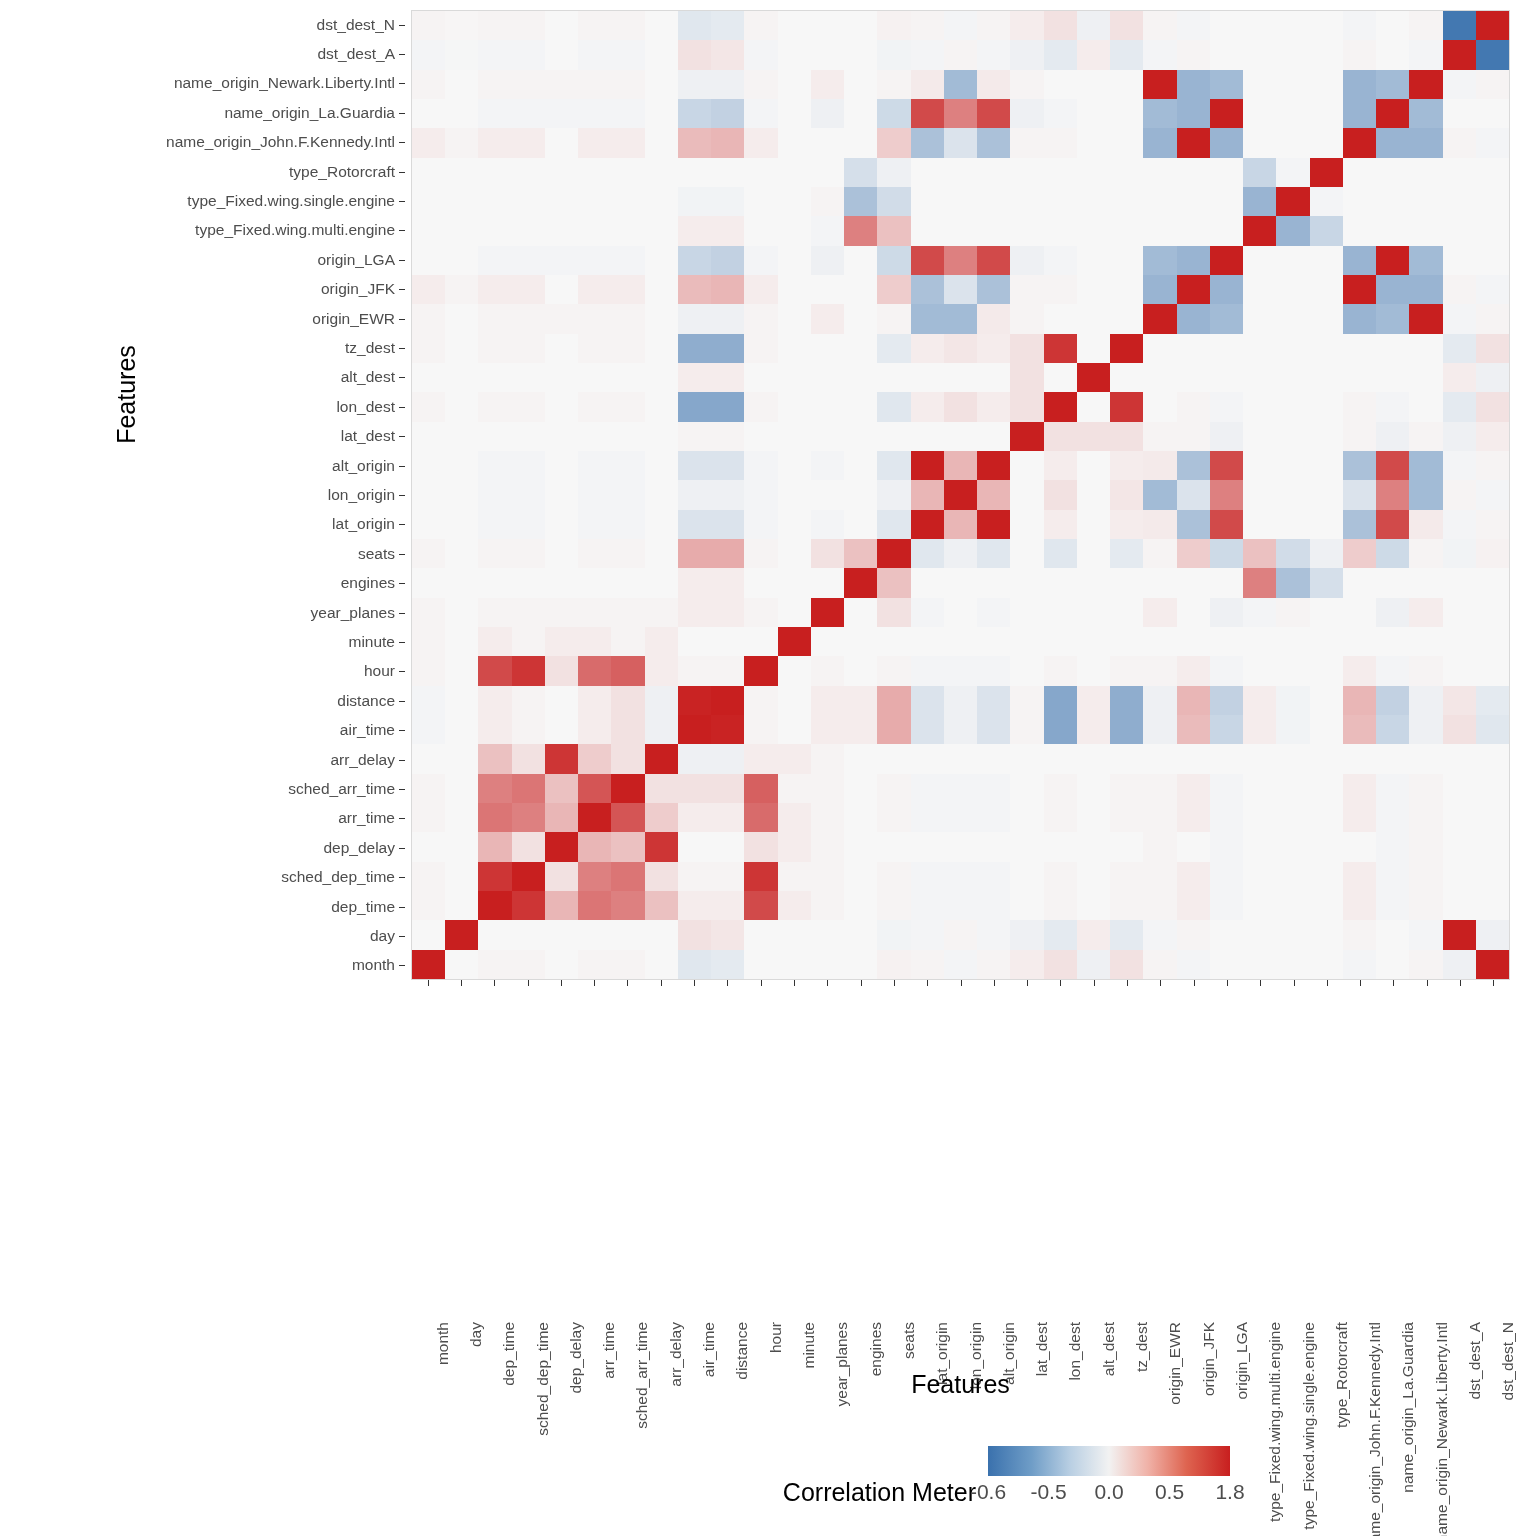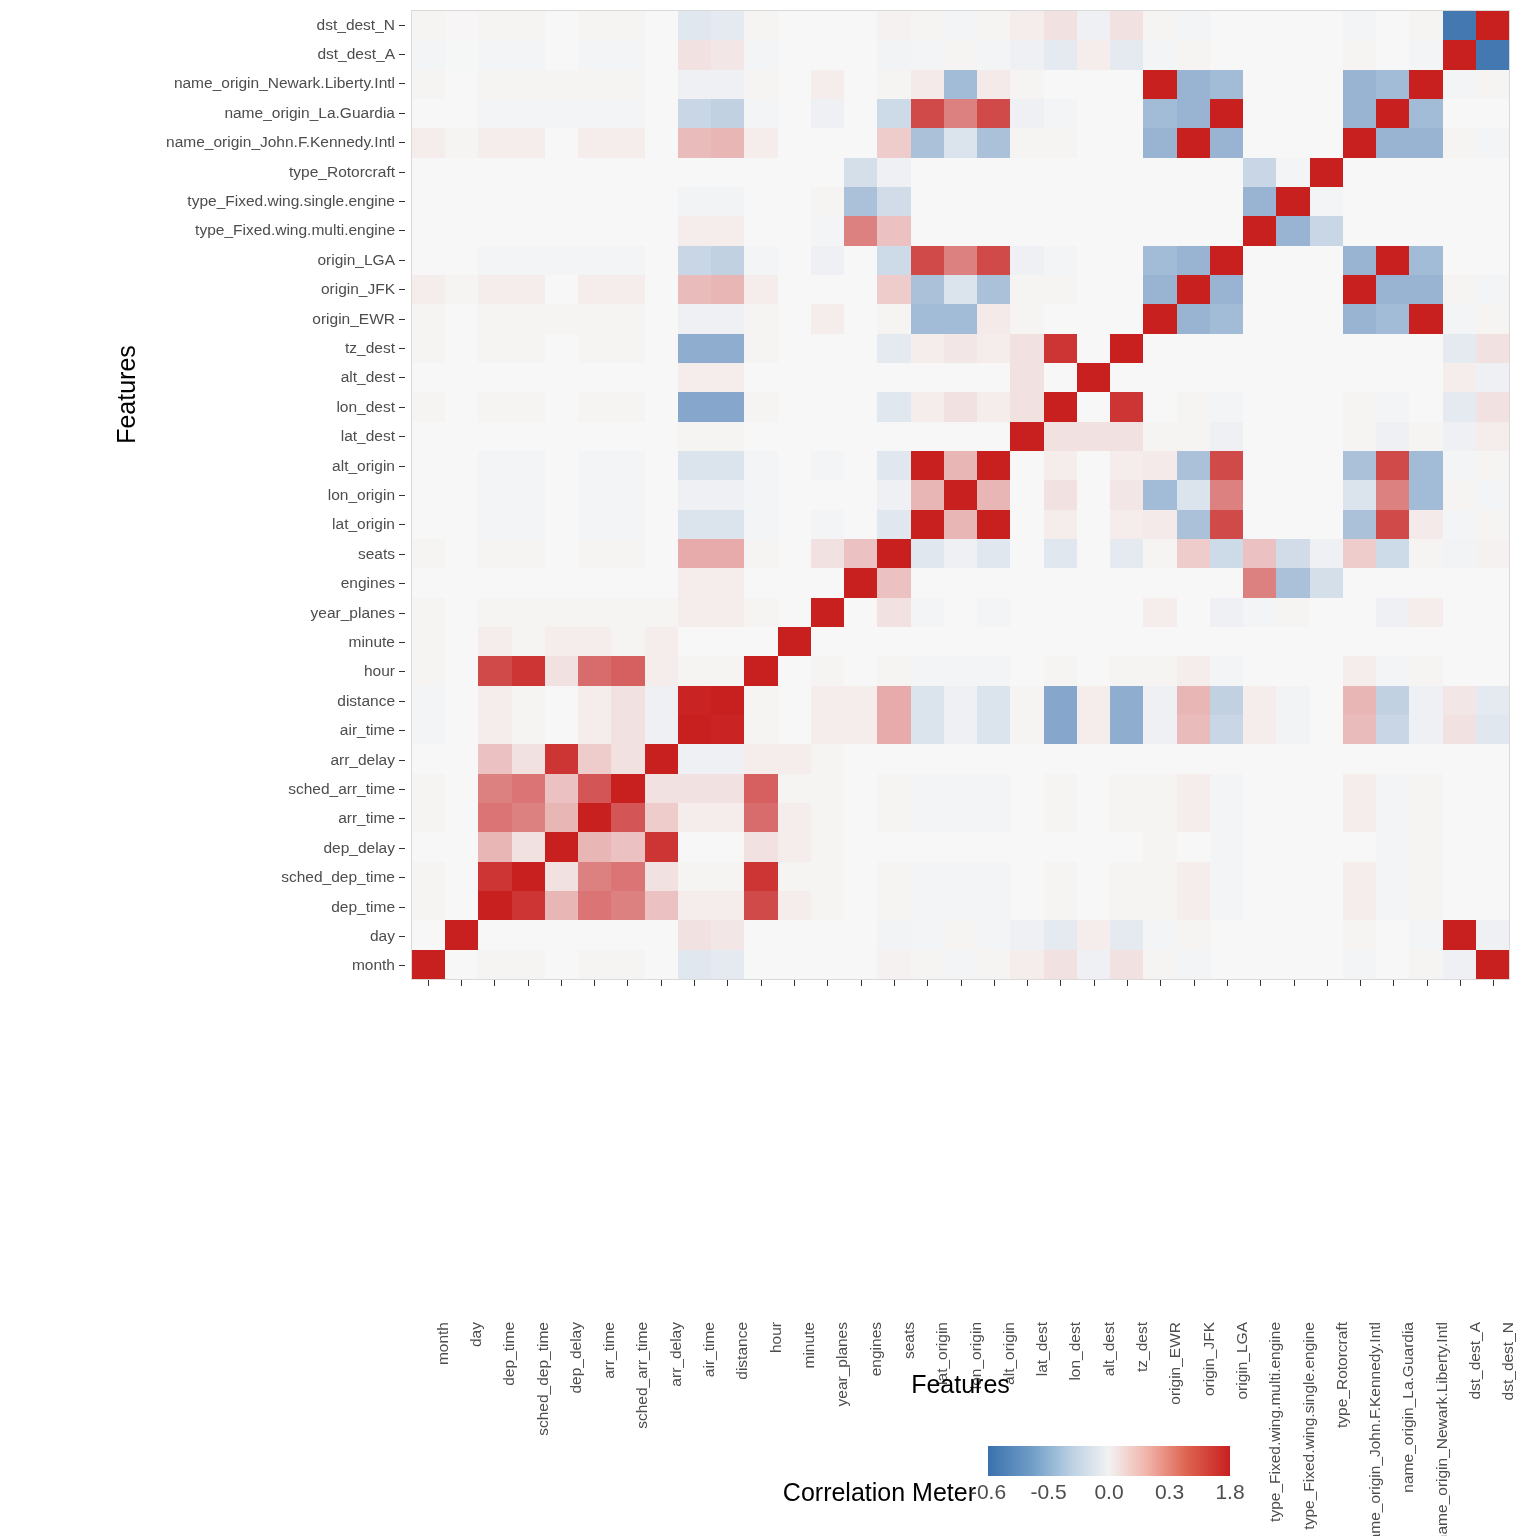--- a/index.html
+++ b/index.html
@@ -1398,17 +1398,17 @@
       <div class="xlab" style="left: 1088.35px; top: 330px;">dst_dest_N</div>
     </div>
   <div id="x-axis-title">Features</div>
 
   <div id="legend">
     <div id="legend-title">Correlation Meter</div>
     <div id="legend-bar"></div>
   <div class="legend-lab" style="left: 228px;">-0.6</div>
       <div class="legend-lab" style="left: 288.5px;">-0.5</div>
       <div class="legend-lab" style="left: 349px;">0.0</div>
-      <div class="legend-lab" style="left: 409.5px;">0.3</div>
+      <div class="legend-lab" style="left: 409.5px;">0.5</div>
       <div class="legend-lab" style="left: 470px;">1.8</div>
     </div>
 
 </div>
 
 </body></html>

